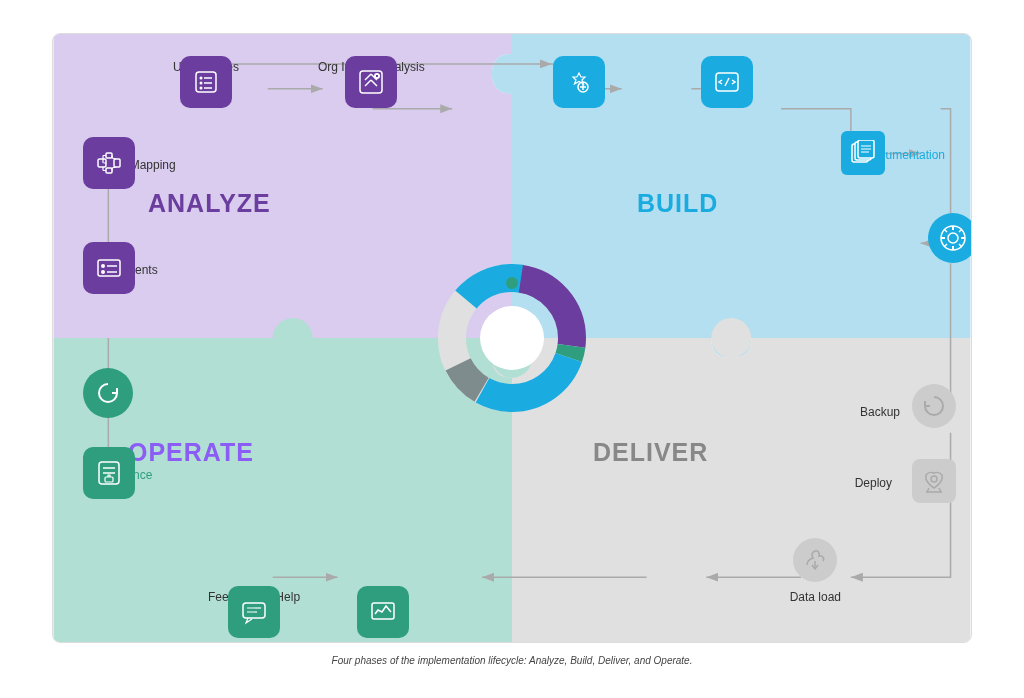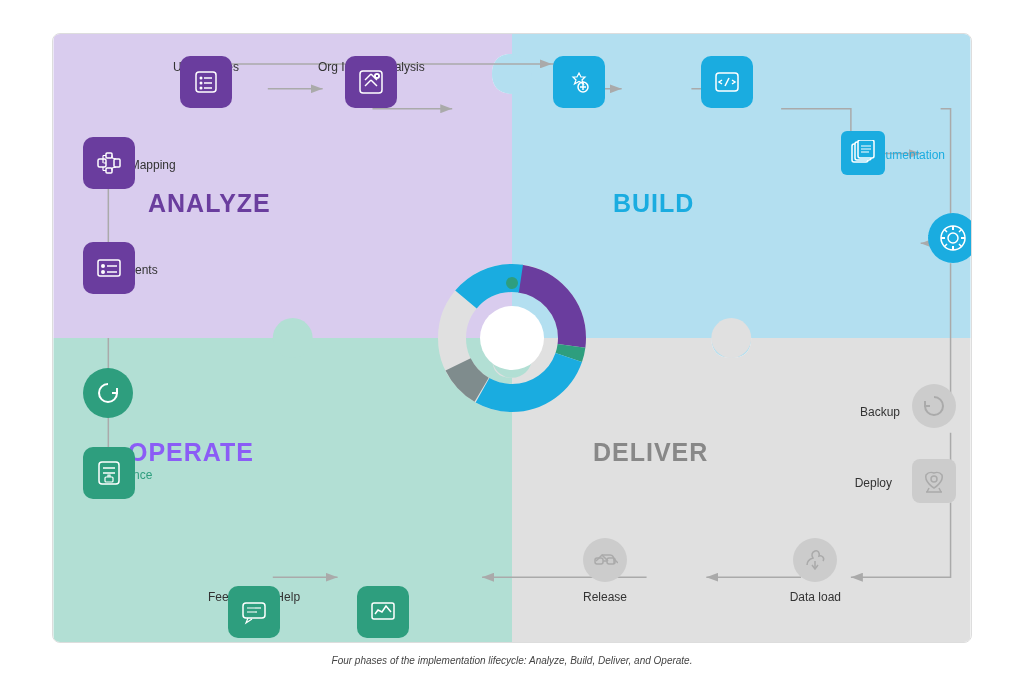--- a/index.html
+++ b/index.html
@@ -38,21 +38,21 @@
     }
 
     
     .phase-label {
       position: absolute;
       font-size: 25px;
       font-weight: 900;
       letter-spacing: 1px;
     }
     .phase-analyze { color: #6a3d9e; top: 155px; left: 95px; }
-    .phase-build { color: #1aace0; top: 155px; left: 560px; }
+    .phase-build { color: #1aace0; top: 155px; left: 584px; }
     .phase-operate { color: #8b5cf6; bottom: 175px; left: 75px; }
     .phase-deliver { color: #888; bottom: 175px; left: 540px; }
 
     
     .icon-box {
       position: absolute;
       width: 52px;
       height: 52px;
       border-radius: 10px;
       display: flex;
@@ -340,34 +340,20 @@
       <div class="icon-box-gray" style="display:flex;align-items:center;justify-content:center;">
         <svg width="26" height="26" viewBox="0 0 26 26" fill="none">
           <path d="M5 18 C5 14 8 12 11 11 C9 8 10 5 13 4 C16 3 18 6 17 9 C20 8 23 11 21 14" stroke="#aaa" stroke-width="1.5" fill="none"></path>
           <polyline points="10,18 13,22 16,18" stroke="#aaa" stroke-width="1.5" fill="none"></polyline>
           <line x1="13" y1="14" x2="13" y2="22" stroke="#aaa" stroke-width="1.5"></line>
         </svg>
       </div>
       <span class="item-label">Data load</span>
     </div>
 
-    <div class="item-col" style="bottom:38px; left:530px;">
-      <div class="icon-box-gray" style="display:flex;align-items:center;justify-content:center;">
-        <svg width="26" height="26" viewBox="0 0 26 26" fill="none">
-          <path d="M4 14 L10 8 L16 14" stroke="#aaa" stroke-width="1.5" fill="none"></path>
-          <path d="M10 8 L18 8 C20 8 22 10 22 14 L22 17" stroke="#aaa" stroke-width="1.5" fill="none"></path>
-          <line x1="22" y1="12" x2="26" y2="16" stroke="#aaa" stroke-width="1.5"></line>
-
-          <rect x="3" y="11" width="8" height="6" rx="2" stroke="#aaa" stroke-width="1.5" fill="none"></rect>
-          <rect x="15" y="11" width="8" height="6" rx="2" stroke="#aaa" stroke-width="1.5" fill="none"></rect>
-          <line x1="11" y1="14" x2="15" y2="14" stroke="#aaa" stroke-width="1.5"></line>
-        </svg>
-      </div>
-      <span class="item-label">Release</span>
-    </div>
 
     <div class="item-row" style="top:350px; left:30px;">
       <div class="icon-box icon-box-teal" style="width:50px;height:50px;border-radius:50%;">
         <svg width="28" height="28" viewBox="0 0 28 28" fill="none">
           <path d="M14 5 A9 9 0 1 0 23 14" stroke="white" stroke-width="2" fill="none"></path>
           <polyline points="23,9 23,14 18,14" stroke="white" stroke-width="2" fill="none"></polyline>
         </svg>
       </div>
       <span class="item-label item-label-teal" style="margin-left:6px;">Restore</span>
     </div>

